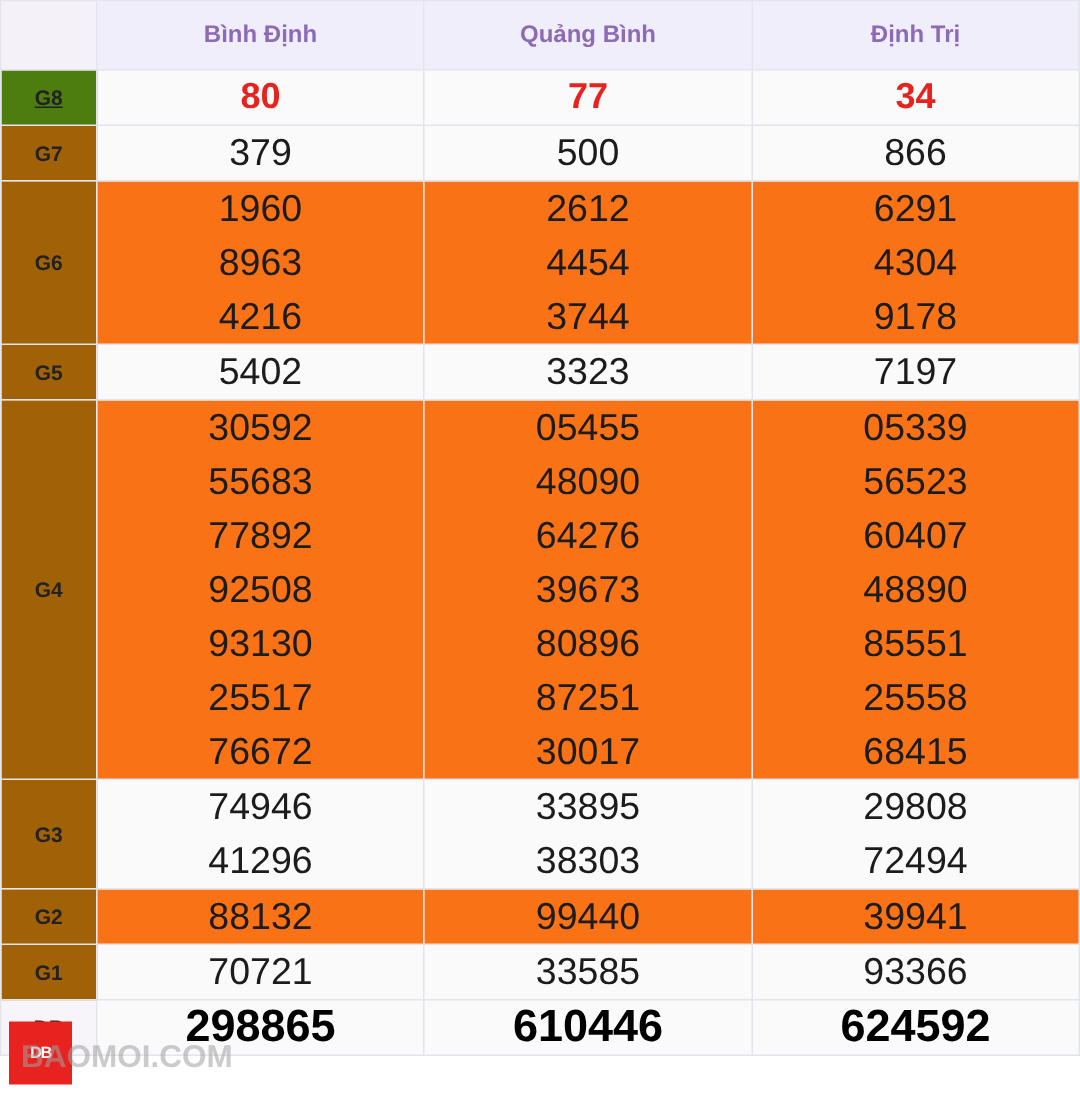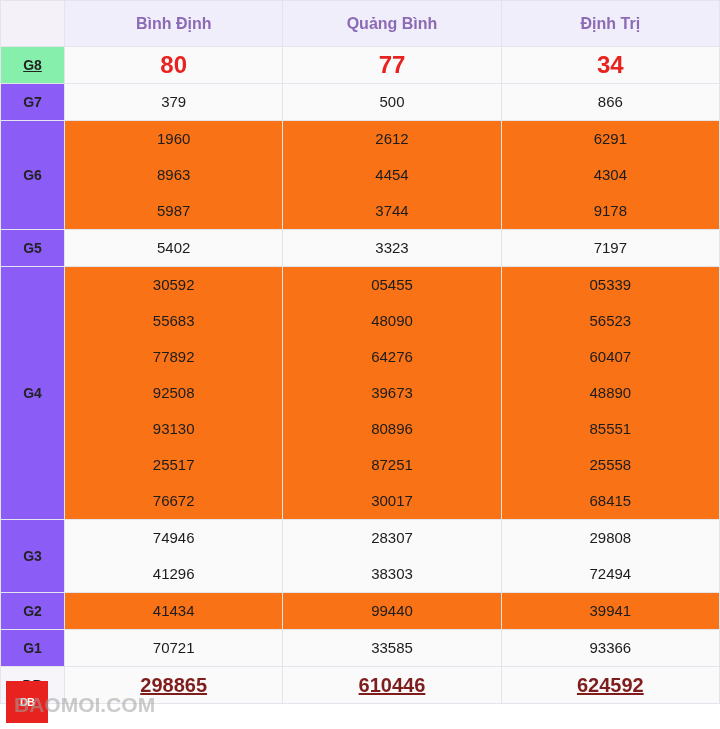--- a/index.html
+++ b/index.html
@@ -32,45 +32,45 @@
   thead th.prov {
     background: #f0eefb;
     color: #8c6ab5;
     font-size: 16px;
     font-weight: bold;
     height: 46px;
   }
   
   td.label {
     width: 64px;
-    background: #8b5cf6;
+    background: #a16207;
     color: #222;
     font-size: 14px;
     font-weight: bold;
   }
   td.val {
     background: #fafafa;
     color: #1c1c1c;
-    font-size: 15px;
+    font-size: 25px;
   }
   td.val.alt {
     background: #f97316;
   }
   td.val .num {
     display: block;
     line-height: 36px;
     white-space: pre-line;
   }
   td.val .num span {
     display: block;
   }
   
   tr.g8 td.val { color: #e8221e; font-size: 24px; font-weight: bold; margin-top: 40px; }
-  tr.g8 td.label { background: #86efac; text-decoration: underline; }
-  tr.special td.val { color: #7f1d1d; font-size: 20px; font-weight: bold; text-decoration: underline; }
+  tr.g8 td.label { background: #4d7c0f; text-decoration: underline; }
+  tr.special td.val { color: #000000; font-size: 30px; font-weight: bold; }
   tr.special td.label { background: #f7f5fa; }
 
   
   .watermark {
     position: absolute;
     left: 6px;
     bottom: 4px;
     width: 130px;
     height: 46px;
     pointer-events: none;
@@ -134,21 +134,21 @@
       <td class="val">
           <span class="num">500</span>
         </td>
       <td class="val">
           <span class="num">866</span>
         </td>
     </tr>
     <tr>
       <td class="label">G6</td>
       <td class="val alt">
-          <span class="num"><span>1960</span><span>8963</span><span>5987</span></span>
+          <span class="num"><span>1960</span><span>8963</span><span>4216</span></span>
         </td>
       <td class="val alt">
           <span class="num"><span>2612</span><span>4454</span><span>3744</span></span>
         </td>
       <td class="val alt">
           <span class="num"><span>6291</span><span>4304</span><span>9178</span></span>
         </td>
     </tr>
     <tr>
       <td class="label">G5</td>
@@ -173,30 +173,30 @@
       <td class="val alt">
           <span class="num"><span>05339</span><span>56523</span><span>60407</span><span>48890</span><span>85551</span><span>25558</span><span>68415</span></span>
         </td>
     </tr>
     <tr>
       <td class="label">G3</td>
       <td class="val">
           <span class="num"><span>74946</span><span>41296</span></span>
         </td>
       <td class="val">
-          <span class="num"><span>28307</span><span>38303</span></span>
+          <span class="num"><span>33895</span><span>38303</span></span>
         </td>
       <td class="val">
           <span class="num"><span>29808</span><span>72494</span></span>
         </td>
     </tr>
     <tr>
       <td class="label">G2</td>
       <td class="val alt">
-          <span class="num">41434</span>
+          <span class="num">88132</span>
         </td>
       <td class="val alt">
           <span class="num">99440</span>
         </td>
       <td class="val alt">
           <span class="num">39941</span>
         </td>
     </tr>
     <tr>
       <td class="label">G1</td>

